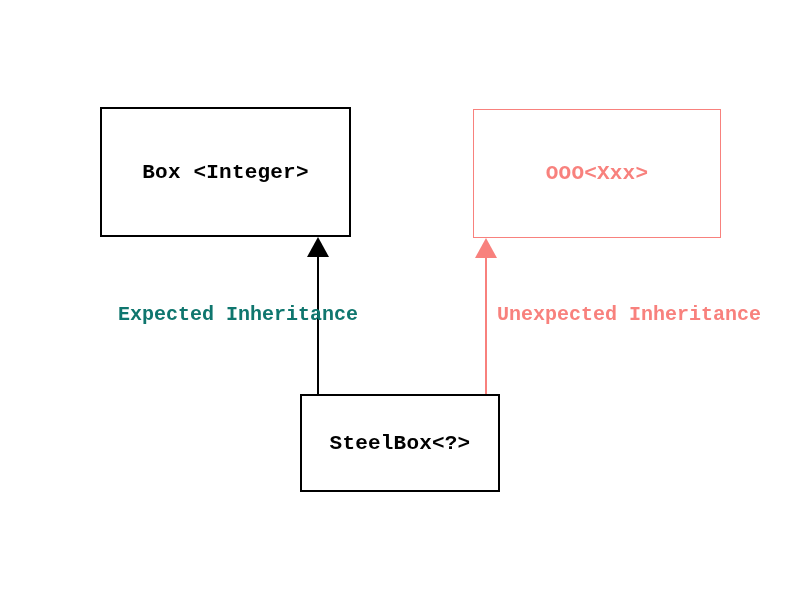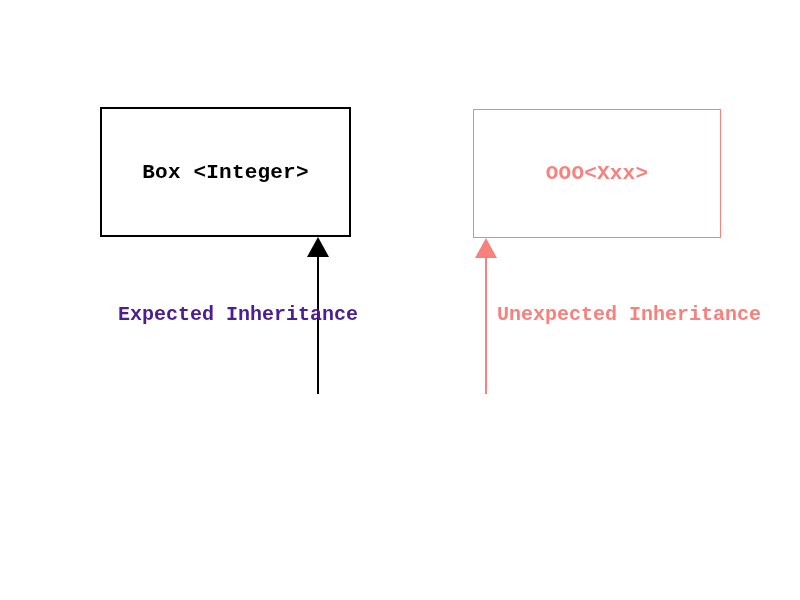--- a/index.html
+++ b/index.html
@@ -59,21 +59,21 @@
     font-size: 20px;
     font-weight: 600;
     white-space: nowrap;
     line-height: 24px;
   }
   #label-expected {
     left: 118px;
     top: 303px;
     width: 192px;
     text-align: right;
-    color: #4c1d95;
+    color: #0f766e;
   }
   #label-unexpected {
     left: 497px;
     top: 303px;
     width: 212px;
     text-align: center;
     color: #f8817d;
   }
 </style>
 </head>
@@ -82,20 +82,23 @@
 <div class="canvas">
 
   <div class="node node-black" id="node-box-integer">
     <span>Box &lt;Integer&gt;</span>
   </div>
 
   <div class="node node-salmon" id="node-ooo-xxx">
     <span>OOO&lt;Xxx&gt;</span>
   </div>
 
+  <div class="node node-black" id="node-steelbox">
+    <span>SteelBox&lt;?&gt;</span>
+  </div>
 
   <div class="arrow-line" id="expected-line"></div>
   <div class="arrow-head" id="expected-head"></div>
 
   <div class="arrow-line" id="unexpected-line"></div>
   <div class="arrow-head" id="unexpected-head"></div>
 
   <div class="edge-label" id="label-expected">Expected Inheritance</div>
 
   <div class="edge-label" id="label-unexpected">Unexpected Inheritance</div>

